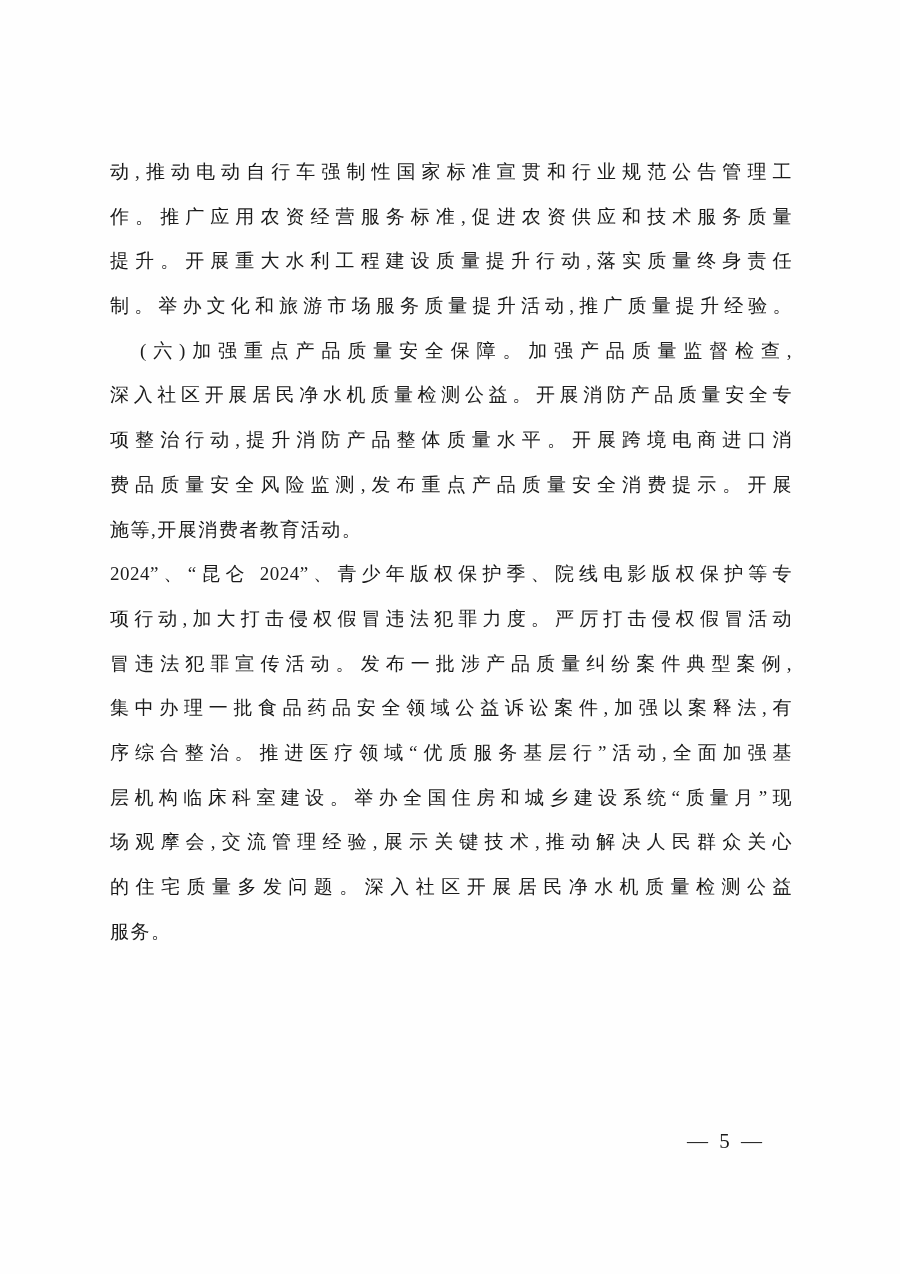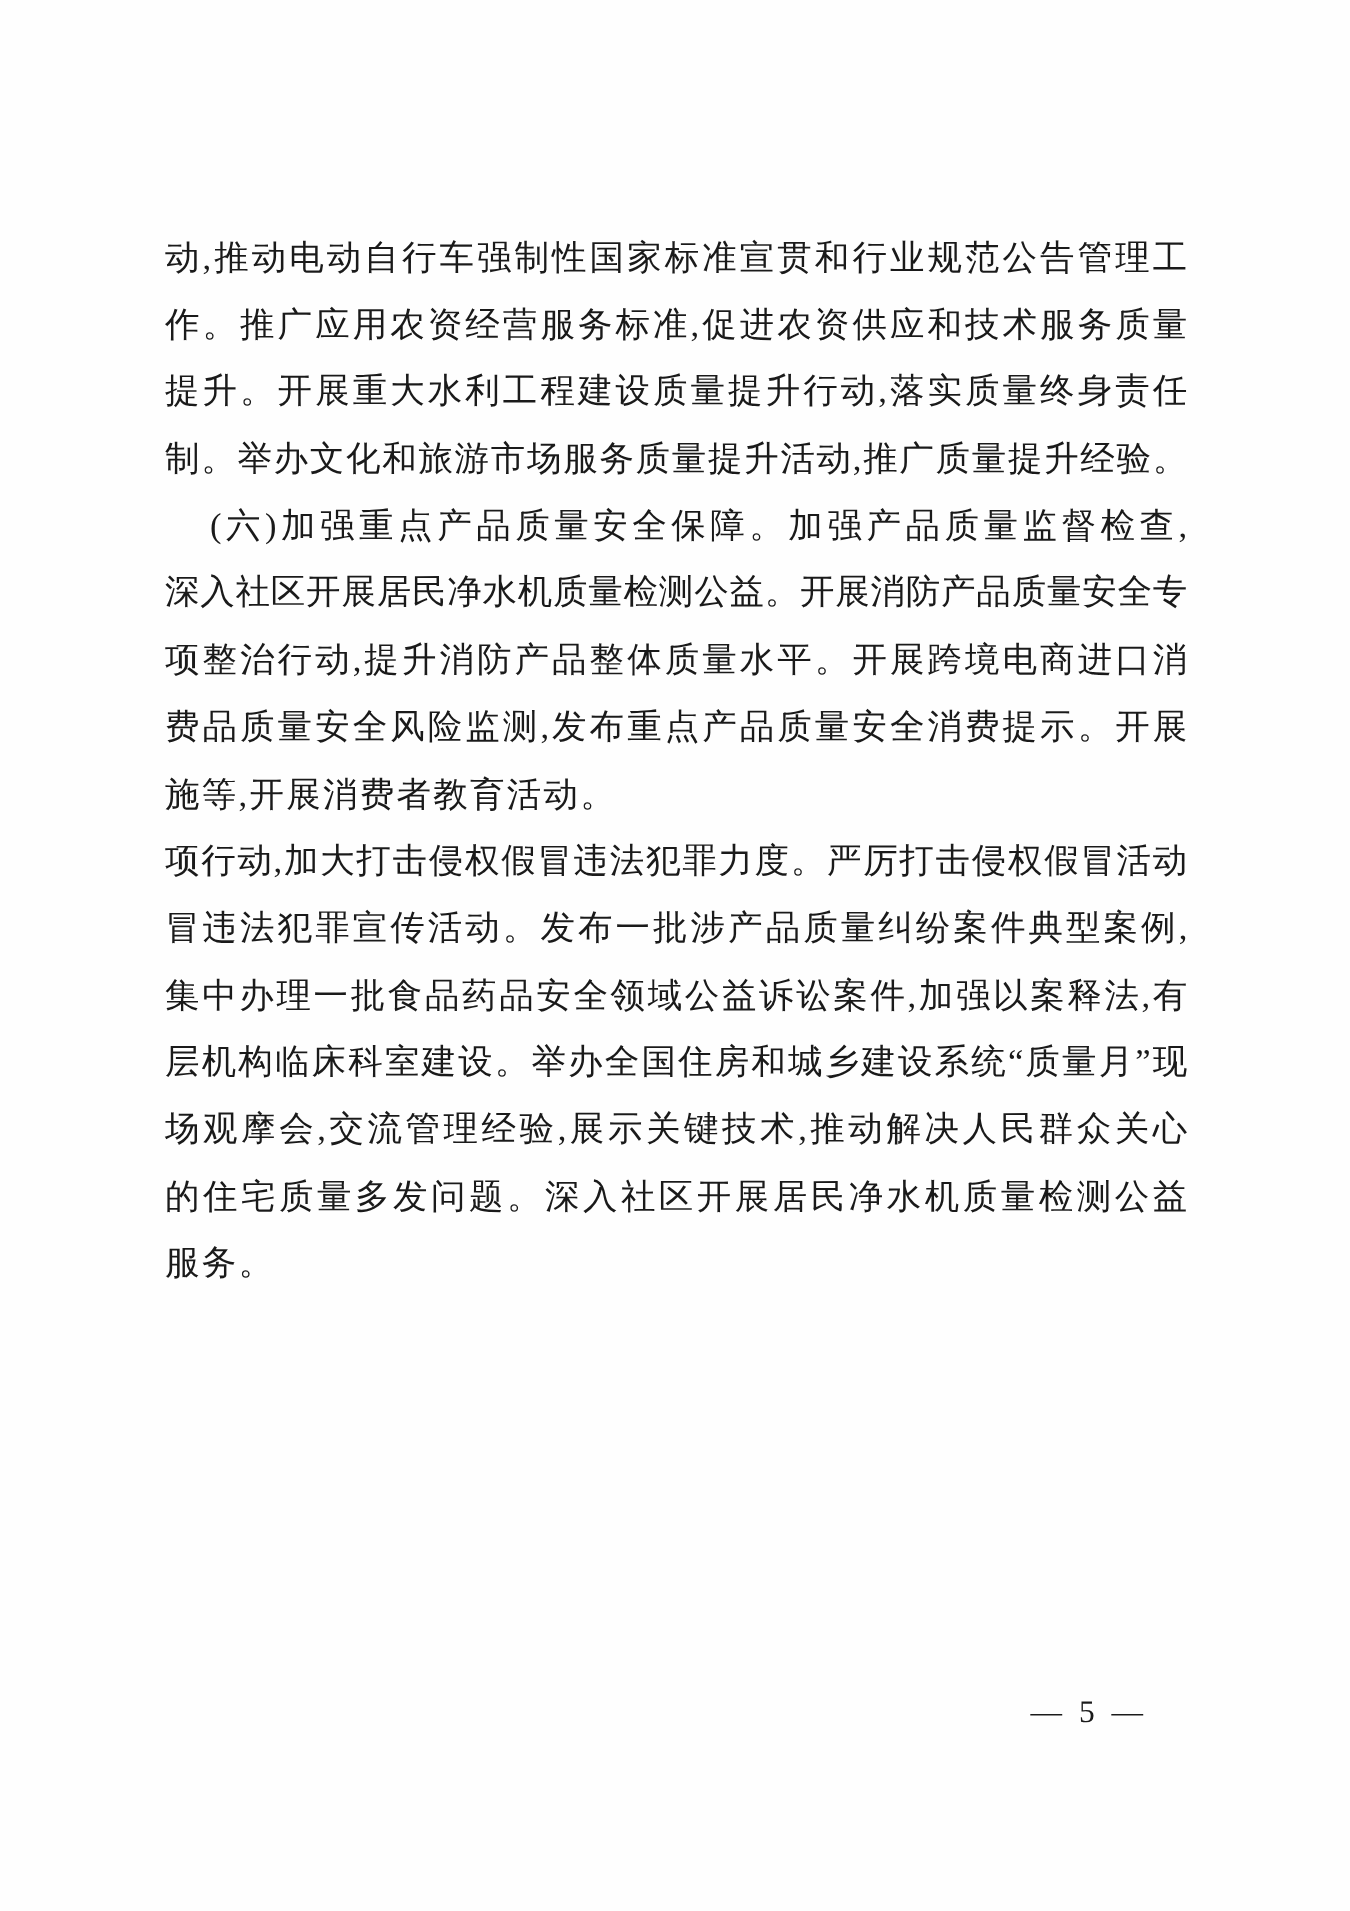--- a/index.html
+++ b/index.html
@@ -22,21 +22,21 @@
     top: 150px;
     width: 682px;
   }
   .paragraph {
     margin: 0;
     padding: 0;
   }
   .line {
     height: 44.7px;
     line-height: 44.7px;
-    font-size: 23px;
+    font-size: 19px;
     white-space: nowrap;
     text-align: justify;
     text-align-last: justify;
     -moz-text-align-last: justify;
     letter-spacing: 0.5px;
   }
   .line.short {
     text-align-last: left;
     -moz-text-align-last: left;
     letter-spacing: 1.5px;
@@ -68,25 +68,27 @@
         <div class="line">制。举办文化和旅游市场服务质量提升活动,推广质量提升经验。</div>
       </div>
       <div class="paragraph">
         <div class="line indent">(六)加强重点产品质量安全保障。加强产品质量监督检查,</div>
         <div class="line">深入社区开展居民净水机质量检测公益。开展消防产品质量安全专</div>
         <div class="line">项整治行动,提升消防产品整体质量水平。开展跨境电商进口消</div>
         <div class="line">费品质量安全风险监测,发布重点产品质量安全消费提示。开展</div>
         <div class="line short">施等,开展消费者教育活动。</div>
       </div>
       <div class="paragraph">
+        <div class="line">2024”、“昆仑 2024”、青少年版权保护季、院线电影版权保护等专</div>
         <div class="line">项行动,加大打击侵权假冒违法犯罪力度。严厉打击侵权假冒活动</div>
         <div class="line">冒违法犯罪宣传活动。发布一批涉产品质量纠纷案件典型案例,</div>
         <div class="line">集中办理一批食品药品安全领域公益诉讼案件,加强以案释法,有</div>
       </div>
       <div class="paragraph">
+        <div class="line">序综合整治。推进医疗领域“优质服务基层行”活动,全面加强基</div>
         <div class="line">层机构临床科室建设。举办全国住房和城乡建设系统“质量月”现</div>
         <div class="line">场观摩会,交流管理经验,展示关键技术,推动解决人民群众关心</div>
         <div class="line">的住宅质量多发问题。深入社区开展居民净水机质量检测公益</div>
         <div class="line short">服务。</div>
       </div>
     </div>
   <div class="page-number">— 5 —</div>
 </div>
 
 </body></html>

